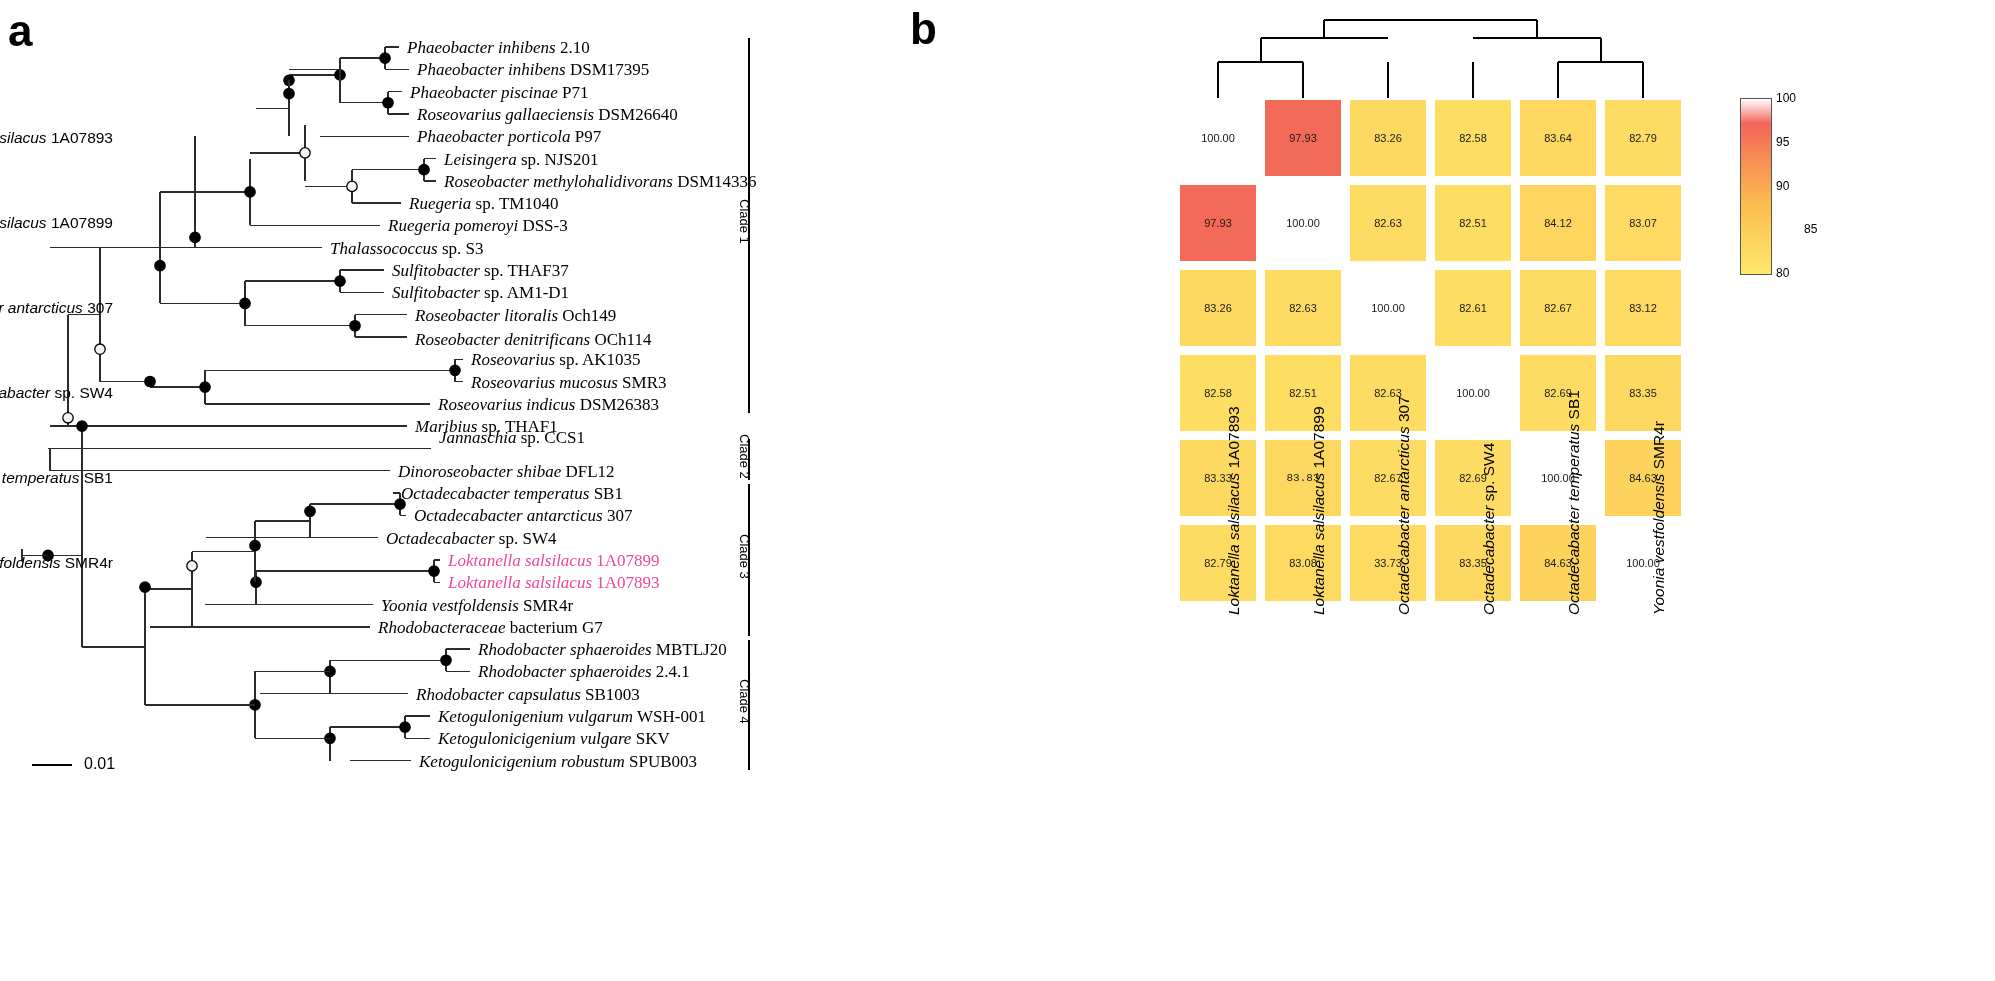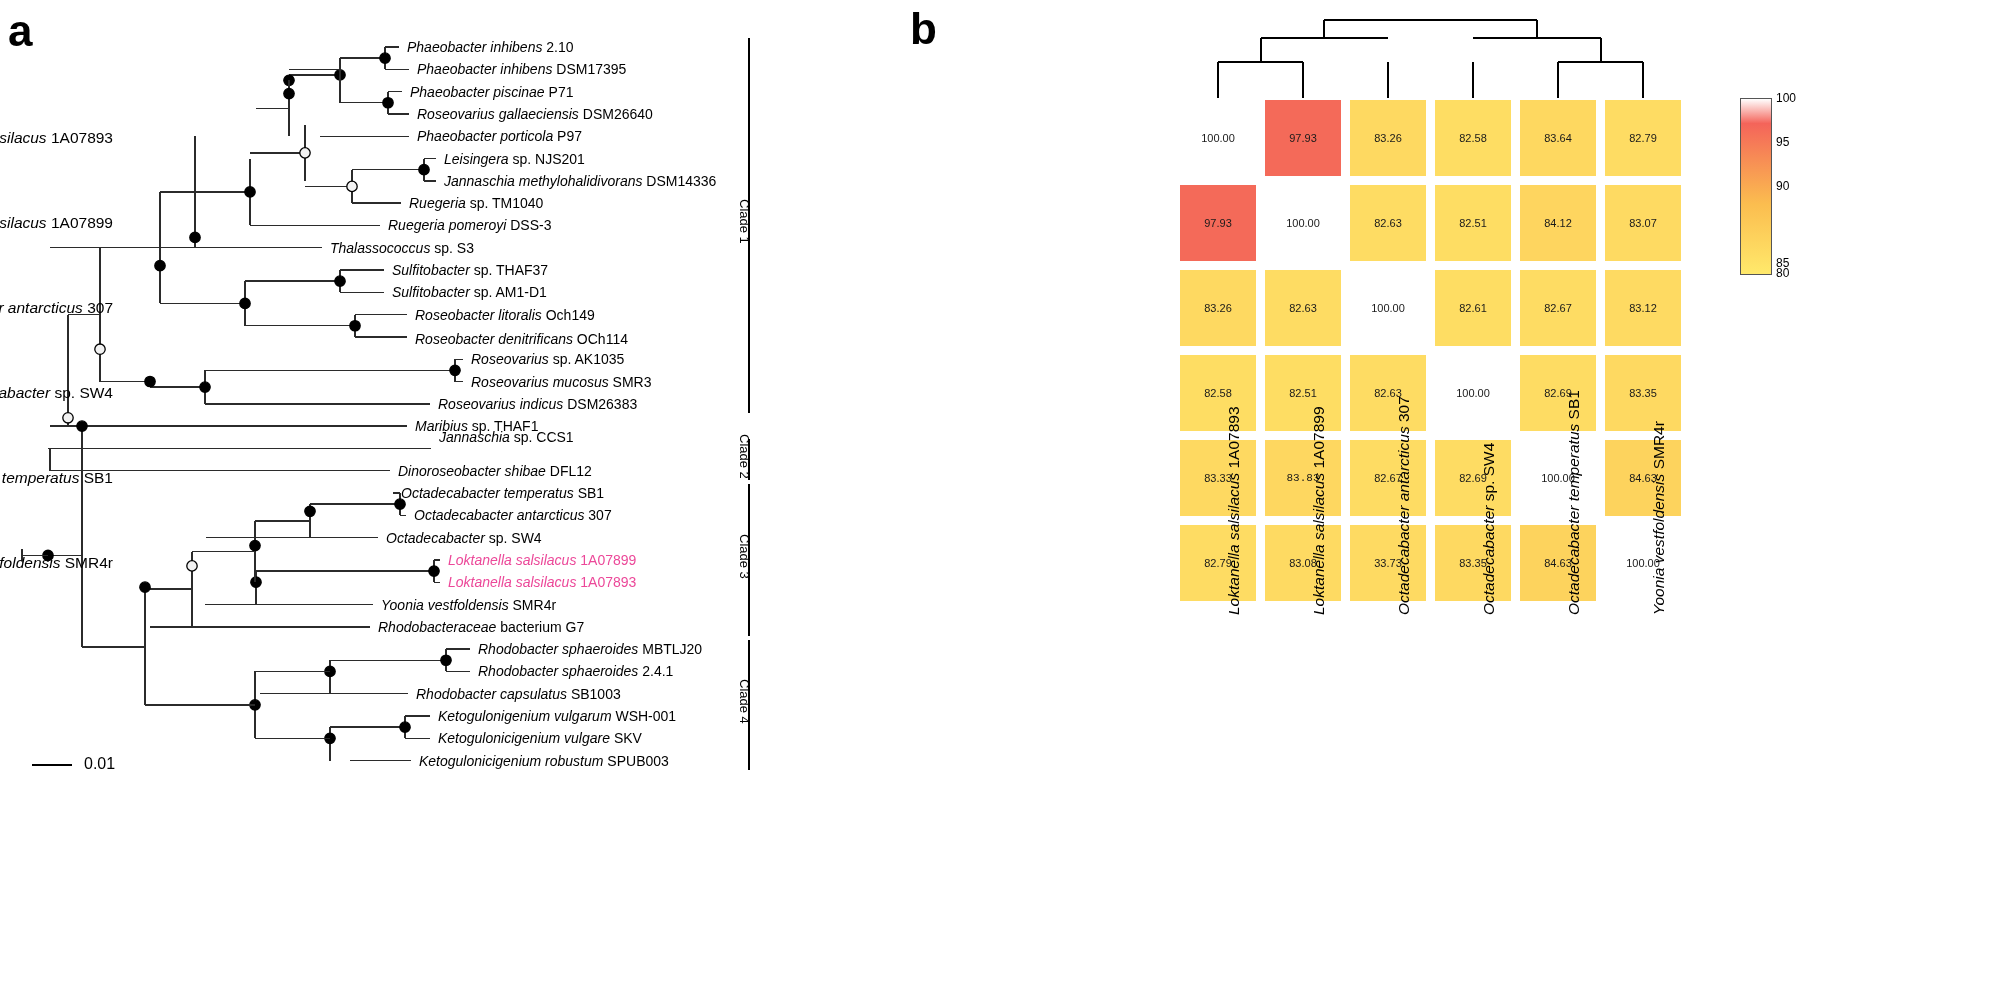--- a/index.html
+++ b/index.html
@@ -3,22 +3,22 @@
 <meta charset="utf-8">
 <style>
   html,body{margin:0;padding:0;background:#fff;}
   body{width:1995px;height:981px;position:relative;font-family:"Liberation Sans",sans-serif;overflow:hidden;}
 
   .panel-letter{position:absolute;font-size:44px;font-weight:700;color:#000;font-family:"Liberation Sans",sans-serif;}
 
   
   #panel-a{position:absolute;left:0;top:0;width:950px;height:981px;}
   #tree-svg{position:absolute;left:0;top:0;}
-  .taxon{position:absolute;white-space:nowrap;font-size:14px;color:#000;
-         font-family:Liberation Sans, sans-serif;line-height:1;
+  .taxon{position:absolute;white-space:nowrap;font-size:17px;color:#000;
+         font-family:Liberation Serif, serif;line-height:1;
          transform:translateY(-50%);}
   .taxon .it{font-style:italic;}
   .taxon.red{color:#ec4899;}
   .clade-wrap{position:absolute;}
   .clade-bar{position:absolute;width:2px;background:#000;left:0;top:0;}
   .clade-label{position:absolute;left:4px;font-size:13px;white-space:nowrap;
       transform-origin:0 0;transform:rotate(90deg);font-family:"Liberation Sans",sans-serif;}
   .scale-label{position:absolute;font-size:16px;font-family:"Liberation Sans",sans-serif;}
 
   
@@ -178,21 +178,21 @@
       <line x1="22" y1="555.475" x2="48" y2="555.475" stroke="#2b2b2b" stroke-width="1.4" shape-rendering="crispEdges"></line>
       <line x1="22" y1="549.475" x2="22" y2="561.475" stroke="#2b2b2b" stroke-width="1.4" shape-rendering="crispEdges"></line>
     </svg>
   <div id="tree-labels">
       <div class="taxon" style="top: 47px; left: 407px;"><span class="it">Phaeobacter inhibens</span><span> 2.10</span></div>
       <div class="taxon" style="top: 69.3px; left: 417px;"><span class="it">Phaeobacter inhibens</span><span> DSM17395</span></div>
       <div class="taxon" style="top: 91.6px; left: 410px;"><span class="it">Phaeobacter piscinae</span><span> P71</span></div>
       <div class="taxon" style="top: 113.9px; left: 417px;"><span class="it">Roseovarius gallaeciensis</span><span> DSM26640</span></div>
       <div class="taxon" style="top: 136.2px; left: 417px;"><span class="it">Phaeobacter porticola</span><span> P97</span></div>
       <div class="taxon" style="top: 158.5px; left: 444px;"><span class="it">Leisingera</span><span> sp. NJS201</span></div>
-      <div class="taxon" style="top: 180.8px; left: 444px;"><span class="it">Jannaschia methylohalidivorans</span><span> DSM14336</span></div>
+      <div class="taxon" style="top: 180.8px; left: 444px;"><span class="it">Roseobacter methylohalidivorans</span><span> DSM14336</span></div>
       <div class="taxon" style="top: 203.1px; left: 409px;"><span class="it">Ruegeria</span><span> sp. TM1040</span></div>
       <div class="taxon" style="top: 225.4px; left: 388px;"><span class="it">Ruegeria pomeroyi</span><span> DSS-3</span></div>
       <div class="taxon" style="top: 247.7px; left: 330px;"><span class="it">Thalassococcus</span><span> sp. S3</span></div>
       <div class="taxon" style="top: 270px; left: 392px;"><span class="it">Sulfitobacter</span><span> sp. THAF37</span></div>
       <div class="taxon" style="top: 292.3px; left: 392px;"><span class="it">Sulfitobacter</span><span> sp. AM1-D1</span></div>
       <div class="taxon" style="top: 314.6px; left: 415px;"><span class="it">Roseobacter litoralis</span><span> Och149</span></div>
       <div class="taxon" style="top: 339px; left: 415px;"><span class="it">Roseobacter denitrificans</span><span> OCh114</span></div>
       <div class="taxon" style="top: 359.2px; left: 471px;"><span class="it">Roseovarius</span><span> sp. AK1035</span></div>
       <div class="taxon" style="top: 381.5px; left: 471px;"><span class="it">Roseovarius mucosus</span><span> SMR3</span></div>
       <div class="taxon" style="top: 403.8px; left: 438px;"><span class="it">Roseovarius indicus</span><span> DSM26383</span></div>
@@ -332,16 +332,16 @@
         <line x1="310.5" y1="38" x2="438" y2="38" stroke="#000" stroke-width="2" shape-rendering="crispEdges"></line>
         <line x1="374.25" y1="38" x2="374.25" y2="20" stroke="#000" stroke-width="2" shape-rendering="crispEdges"></line>
         <line x1="523" y1="38" x2="650.5" y2="38" stroke="#000" stroke-width="2" shape-rendering="crispEdges"></line>
         <line x1="586.75" y1="38" x2="586.75" y2="20" stroke="#000" stroke-width="2" shape-rendering="crispEdges"></line>
         <line x1="374.25" y1="20" x2="586.75" y2="20" stroke="#000" stroke-width="2" shape-rendering="crispEdges"></line>
       </svg>
       <div style="position: absolute; left: 790px; top: 98px; width: 30px; height: 175px; border: 1px solid rgb(85, 85, 85); background: linear-gradient(rgb(255, 255, 255) 0%, rgb(244, 100, 90) 14%, rgb(247, 140, 85) 34%, rgb(251, 189, 79) 60%, rgb(255, 233, 107) 100%);"></div>
       <div class="cbar-tick" style="left: 826px; top: 98px;">100</div>
       <div class="cbar-tick" style="left: 826px; top: 141.75px;">95</div>
       <div class="cbar-tick" style="left: 826px; top: 185.5px;">90</div>
-      <div class="cbar-tick" style="left: 826px; top: 229.25px; margin-top: 34px;">85</div>
+      <div class="cbar-tick" style="left: 854px; top: 229.25px;">85</div>
       <div class="cbar-tick" style="left: 826px; top: 273px;">80</div>
     </div>
 </div>
 
 </body></html>

